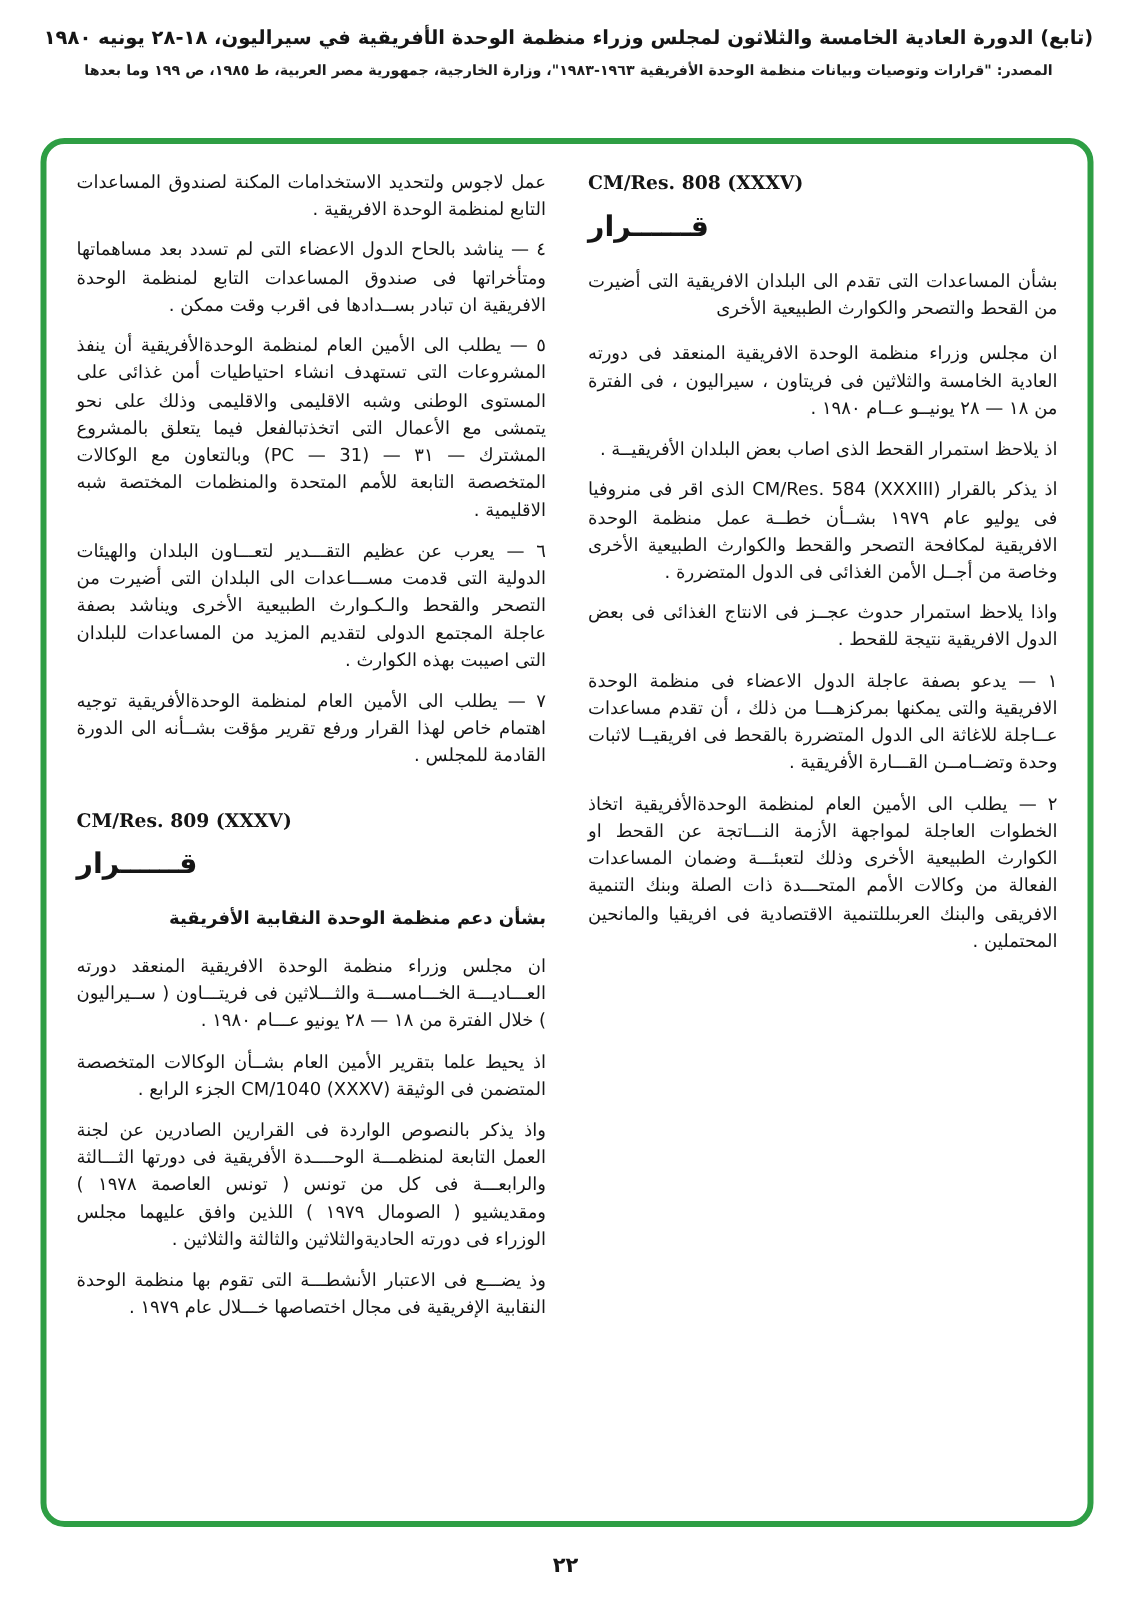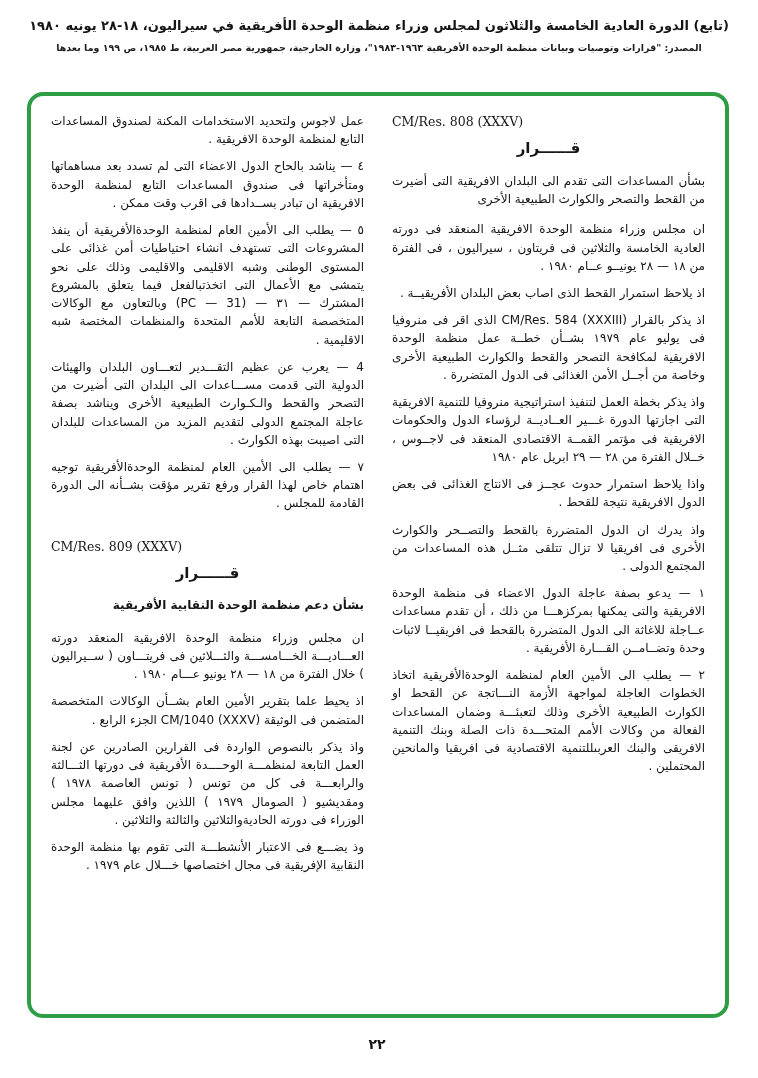--- a/index.html
+++ b/index.html
@@ -58,28 +58,28 @@
     font-size: 12px;
     line-height: 1.52;
     color: var(--ink);
   }
   .col p { margin: 0 0 9px 0; }
   .ref {
     direction: ltr;
     text-align: left;
     font-family: "DejaVu Serif", serif;
     font-size: 12.5px;
-    font-weight: normal;
+    font-weight: bold;
     margin-bottom: 6px !important;
   }
   .ref.spaced { margin-top: 24px; }
   .heading {
-    text-align: center;
+    text-align: left;
     font-weight: bold;
-    font-size: 15px;
+    font-size: 19px;
     letter-spacing: 1px;
     margin: 4px 0 12px 0 !important;
   }
   .subject {
     font-weight: normal;
     margin-bottom: 12px !important;
   }
   .subject-center {
     font-weight: bold;
     margin-bottom: 14px !important;
@@ -109,32 +109,30 @@
   <div class="frame">
     <div class="columns">
 
       <div class="col">
         <p class="ref">CM/Res. 808 (XXXV)</p>
         <p class="heading">قــــــرار</p>
         <p class="subject">بشأن المساعدات التى تقدم الى البلدان الافريقية التى أضيرت من القحط والتصحر والكوارث الطبيعية الأخرى</p>
         <p class="body-para">ان مجلس وزراء منظمة الوحدة الافريقية المنعقد فى دورته العادية الخامسة والثلاثين فى فريتاون ، سيراليون ، فى الفترة من ١٨ — ٢٨ يونيــو عــام ١٩٨٠ .</p>
         <p class="body-para">اذ يلاحظ استمرار القحط الذى اصاب بعض البلدان الأفريقيــة .</p>
         <p class="body-para">اذ يذكر بالقرار CM/Res. 584 (XXXIII) الذى اقر فى منروفيا فى يوليو عام ١٩٧٩ بشــأن خطــة عمل منظمة الوحدة الافريقية لمكافحة التصحر والقحط والكوارث الطبيعية الأخرى وخاصة من أجــل الأمن الغذائى فى الدول المتضررة .</p>
-        <p class="body-para">واذ يذكر بخطة العمل لتنفيذ استراتيجية منروفيا للتنمية الافريقية التى اجازتها الدورة غـــير العــاديــة لرؤساء الدول والحكومات الافريقية فى مؤتمر القمــة الاقتصادى المنعقد فى لاجــوس ، خــلال الفترة من ٢٨ — ٢٩ ابريل عام ١٩٨٠</p>
         <p class="body-para">واذا يلاحظ استمرار حدوث عجــز فى الانتاج الغذائى فى بعض الدول الافريقية نتيجة للقحط .</p>
-        <p class="body-para">واذ يدرك ان الدول المتضررة بالقحط والتصــحر والكوارث الأخرى فى افريقيا لا تزال تتلقى مثــل هذه المساعدات من المجتمع الدولى .</p>
         <p class="body-para">١ — يدعو بصفة عاجلة الدول الاعضاء فى منظمة الوحدة الافريقية والتى يمكنها بمركزهـــا من ذلك ، أن تقدم مساعدات عــاجلة للاغاثة الى الدول المتضررة بالقحط فى افريقيــا لاثبات وحدة وتضــامــن القـــارة الأفريقية .</p>
         <p class="body-para">٢ — يطلب الى الأمين العام لمنظمة الوحدةالأفريقية اتخاذ الخطوات العاجلة لمواجهة الأزمة النـــاتجة عن القحط او الكوارث الطبيعية الأخرى وذلك لتعبئـــة وضمان المساعدات الفعالة من وكالات الأمم المتحـــدة ذات الصلة وبنك التنمية الافريقى والبنك العربىللتنمية الاقتصادية فى افريقيا والمانحين المحتملين .</p>
       </div>
 
       <div class="col">
         <p class="body-para">عمل لاجوس ولتحديد الاستخدامات المكنة لصندوق المساعدات التابع لمنظمة الوحدة الافريقية .</p>
         <p class="body-para">٤ — يناشد بالحاح الدول الاعضاء التى لم تسدد بعد مساهماتها ومتأخراتها فى صندوق المساعدات التابع لمنظمة الوحدة الافريقية ان تبادر بســدادها فى اقرب وقت ممكن .</p>
         <p class="body-para">٥ — يطلب الى الأمين العام لمنظمة الوحدةالأفريقية أن ينفذ المشروعات التى تستهدف انشاء احتياطيات أمن غذائى على المستوى الوطنى وشبه الاقليمى والاقليمى وذلك على نحو يتمشى مع الأعمال التى اتخذتبالفعل فيما يتعلق بالمشروع المشترك — ٣١ — (PC — 31) وبالتعاون مع الوكالات المتخصصة التابعة للأمم المتحدة والمنظمات المختصة شبه الاقليمية .</p>
-        <p class="body-para">4 — يعرب عن عظيم التقـــدير لتعـــاون البلدان والهيئات الدولية التى قدمت مســـاعدات الى البلدان التى أضيرت من التصحر والقحط والـكـوارث الطبيعية الأخرى ويناشد بصفة عاجلة المجتمع الدولى لتقديم المزيد من المساعدات للبلدان التى اصيبت بهذه الكوارث .</p>
+        <p class="body-para">٦ — يعرب عن عظيم التقـــدير لتعـــاون البلدان والهيئات الدولية التى قدمت مســـاعدات الى البلدان التى أضيرت من التصحر والقحط والـكـوارث الطبيعية الأخرى ويناشد بصفة عاجلة المجتمع الدولى لتقديم المزيد من المساعدات للبلدان التى اصيبت بهذه الكوارث .</p>
         <p class="body-para">٧ — يطلب الى الأمين العام لمنظمة الوحدةالأفريقية توجيه اهتمام خاص لهذا القرار ورفع تقرير مؤقت بشــأنه الى الدورة القادمة للمجلس .</p>
         <p class="ref spaced">CM/Res. 809 (XXXV)</p>
         <p class="heading">قــــــرار</p>
         <p class="subject-center">بشأن دعم منظمة الوحدة النقابية الأفريقية</p>
         <p class="body-para">ان مجلس وزراء منظمة الوحدة الافريقية المنعقد دورته العـــاديـــة الخـــامســـة والثـــلاثين فى فريتـــاون ( ســيراليون ) خلال الفترة من ١٨ — ٢٨ يونيو عـــام ١٩٨٠ .</p>
         <p class="body-para">اذ يحيط علما بتقرير الأمين العام بشــأن الوكالات المتخصصة المتضمن فى الوثيقة CM/1040 (XXXV) الجزء الرابع .</p>
         <p class="body-para">واذ يذكر بالنصوص الواردة فى القرارين الصادرين عن لجنة العمل التابعة لمنظمـــة الوحــــدة الأفريقية فى دورتها الثـــالثة والرابعـــة فى كل من تونس ( تونس العاصمة ١٩٧٨ ) ومقديشيو ( الصومال ١٩٧٩ ) اللذين وافق عليهما مجلس الوزراء فى دورته الحاديةوالثلاثين والثالثة والثلاثين .</p>
         <p class="body-para">وذ يضـــع فى الاعتبار الأنشطـــة التى تقوم بها منظمة الوحدة النقابية الإفريقية فى مجال اختصاصها خـــلال عام ١٩٧٩ .</p>
       </div>
 

